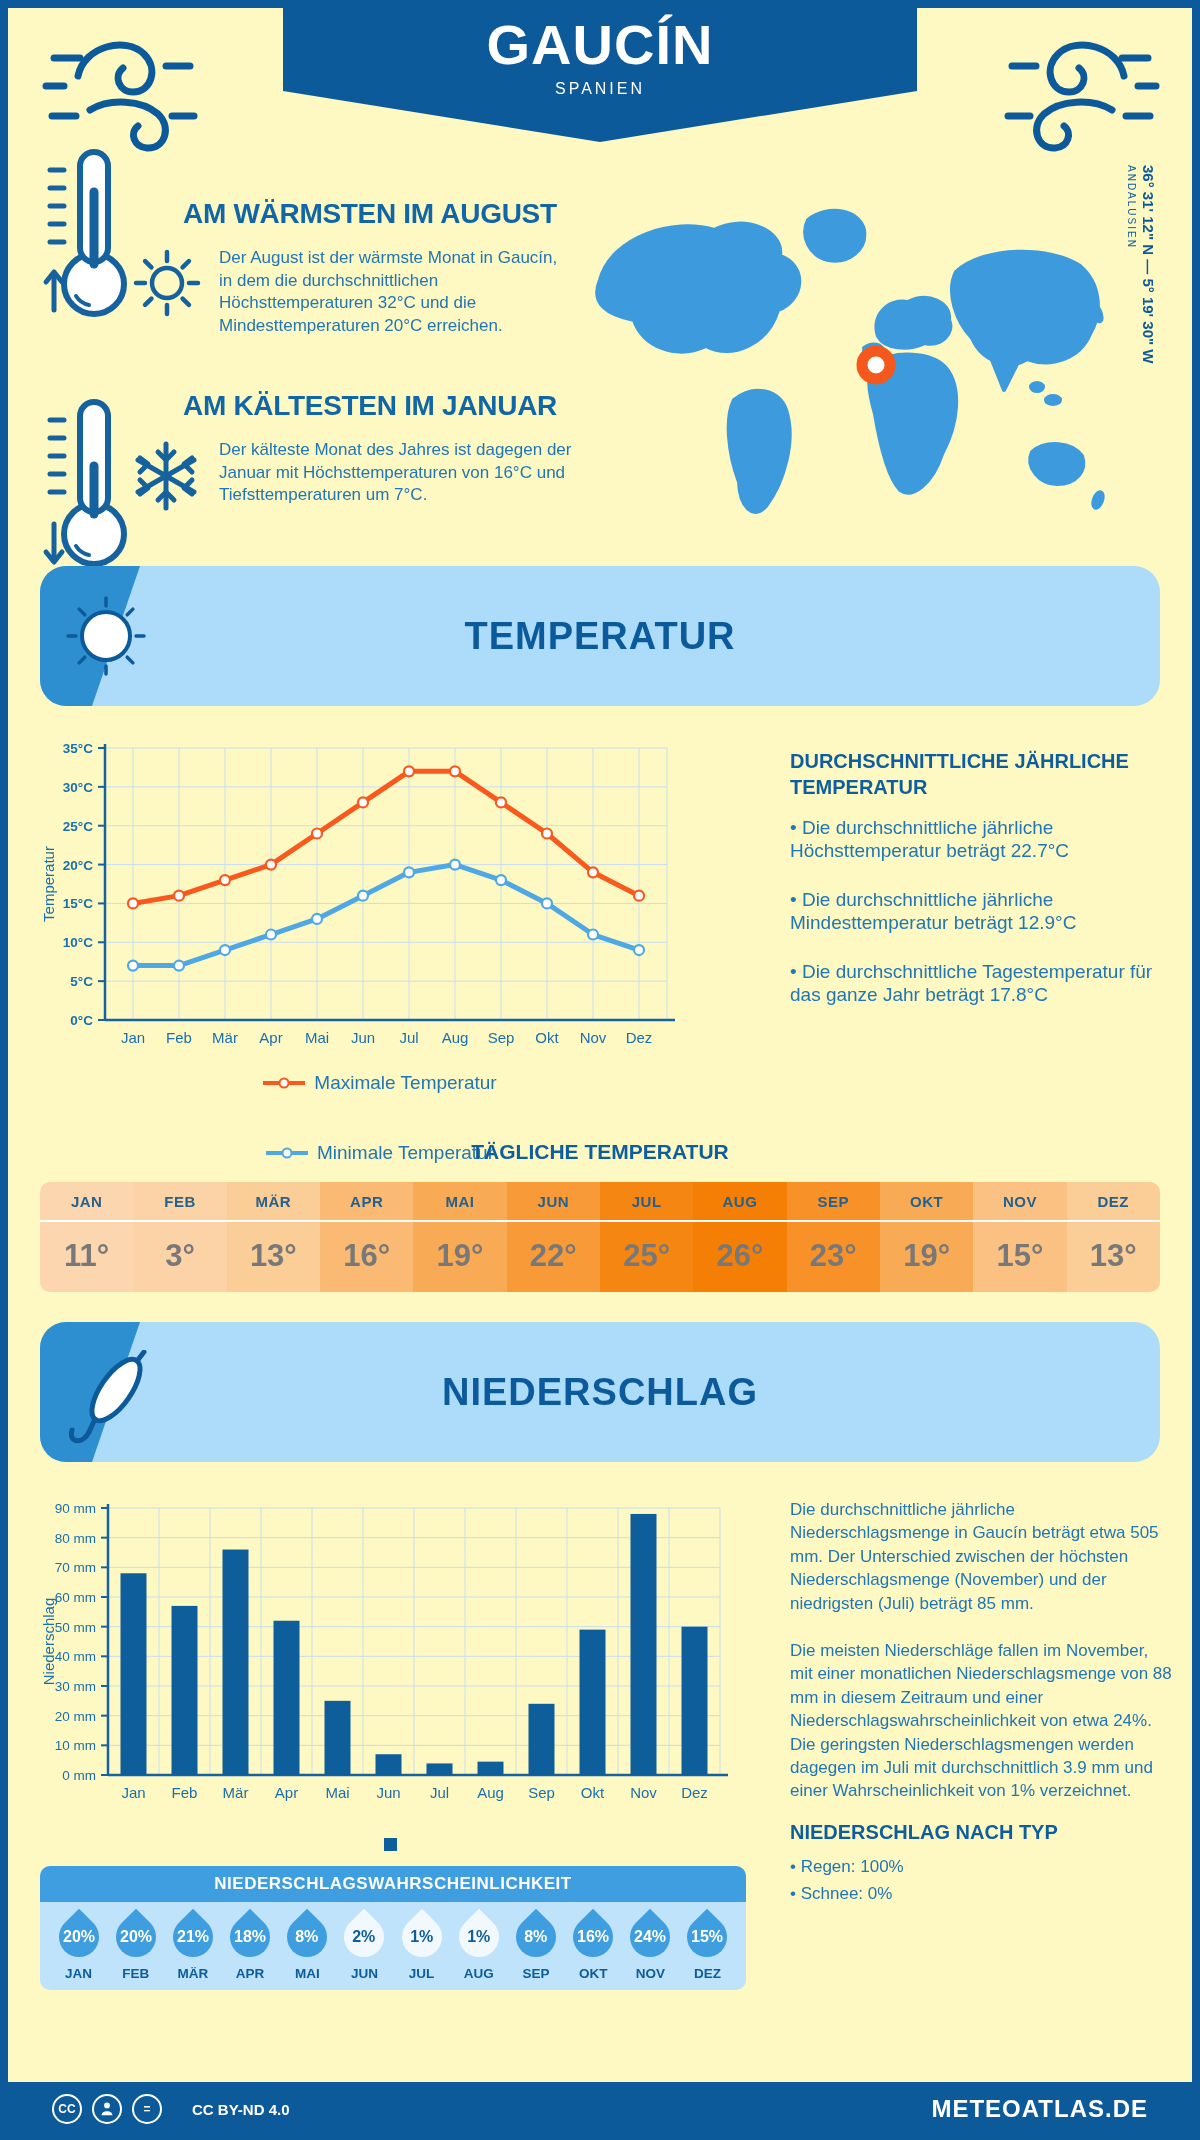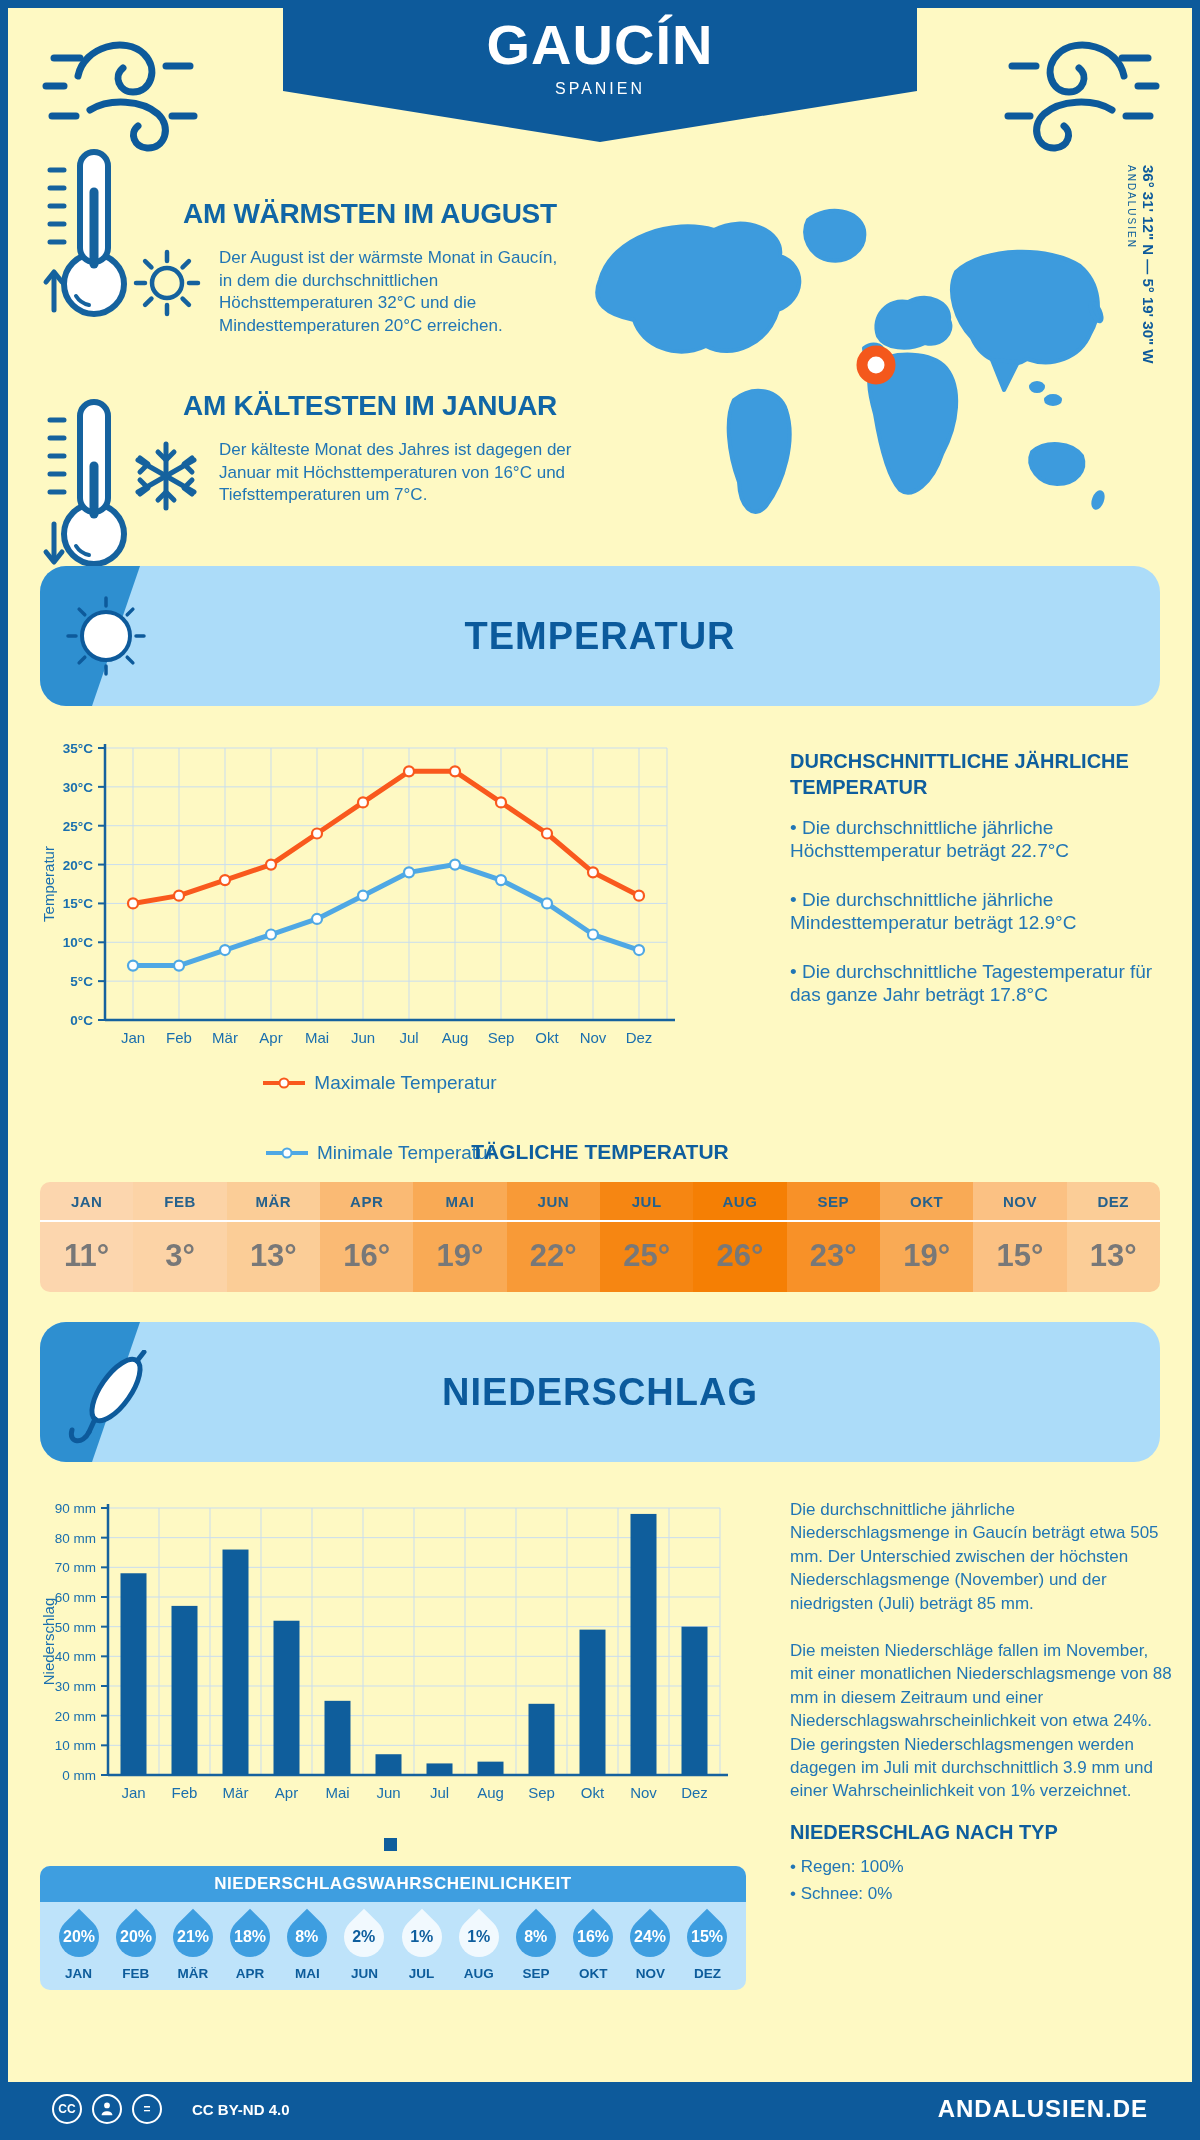--- a/index.html
+++ b/index.html
@@ -591,16 +591,16 @@
       <div class="cc-circle">CC</div>
       <div class="cc-circle">
         <svg width="18" height="18" viewBox="0 0 20 20">
             <circle cx="10" cy="6" r="3.2" fill="#fff"></circle>
             <path d="M4,17 C4,11 16,11 16,17 Z" fill="#fff"></path>
           </svg>
       </div>
       <div class="cc-circle">=</div>
       <span class="license-label">CC BY-ND 4.0</span>
     </div>
-    <div class="site">ANDALUSIEN.DE</div>
+    <div class="site">METEOATLAS.DE</div>
   </div>
 
 </div>
 
 </body></html>

